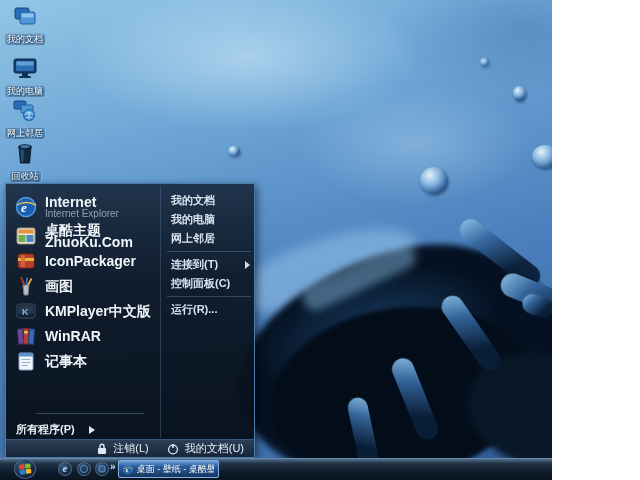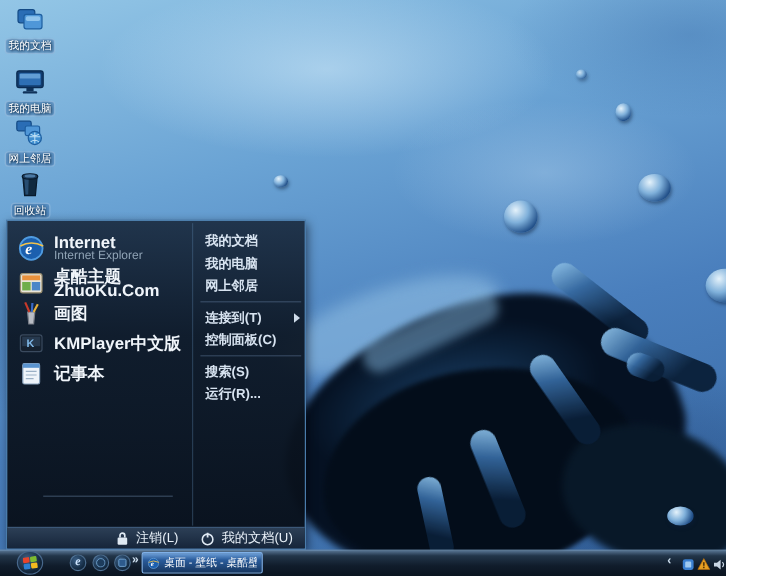--- a/index.html
+++ b/index.html
@@ -1,18 +1,18 @@
 <!DOCTYPE html>
 <html><head>
 <meta charset="utf-8">
 <style>
   * { margin:0; padding:0; box-sizing:border-box; }
   html,body { width:640px; height:480px; overflow:hidden; }
   body { font-family:"Liberation Sans","DejaVu Sans",sans-serif; }
-  .screen { position:relative; width:605px; height:480px; overflow:hidden;
+  .screen { position:relative; width:552px; height:480px; overflow:hidden;
             background:
               radial-gradient(ellipse 45% 22% at 45% 12%, rgba(210,235,250,.55), transparent 70%),
               radial-gradient(ellipse 30% 18% at 75% 30%, rgba(170,205,235,.45), transparent 70%),
               radial-gradient(ellipse 35% 20% at 95% 6%, rgba(60,110,170,.40), transparent 72%),
               radial-gradient(ellipse 40% 25% at 12% 55%, rgba(35,75,135,.38), transparent 75%),
               radial-gradient(ellipse 45% 30% at 85% 85%, rgba(25,55,105,.42), transparent 75%),
               linear-gradient(165deg,#93c6e6 0%,#6aa3d4 30%,#4a7fbd 60%,#35659f 100%); padding-left: 37px; }
 
   
   .splash, .finger, .drop, .glow { position:absolute; }
@@ -195,82 +195,108 @@
             <rect x="11.5" y="10" width="7" height="7" fill="#4a86c8"></rect>
           </svg>
         </span>
         <span class="sm-text">
             <span class="t1">桌酷主题ZhuoKu.Com</span>
           </span>
       </div>
       <div class="sm-item">
         <span class="ico">
           <svg width="22" height="22" viewBox="0 0 22 22">
+            <rect x="3" y="4" width="16" height="14" rx="2" fill="#b8402a" stroke="#7c2415"></rect>
+            <rect x="3" y="8" width="16" height="3" fill="#e8b23c"></rect>
+            <rect x="6" y="4.8" width="4" height="12.4" fill="#d86a3a" opacity=".8"></rect>
+          </svg>
+        </span>
+        <span class="sm-text">
+            <span class="t1">IconPackager</span>
+          </span>
+      </div>
+      <div class="sm-item">
+        <span class="ico">
+          <svg width="22" height="22" viewBox="0 0 22 22">
             <path d="M8 10 L14 10 L13 20 L9 20 Z" fill="#b8bcc4" stroke="#7a7e88"></path>
             <line x1="9.5" y1="10" x2="6" y2="2" stroke="#c83a2a" stroke-width="1.8"></line>
             <line x1="11.5" y1="10" x2="12" y2="2.5" stroke="#3a6ac8" stroke-width="1.8"></line>
             <line x1="13" y1="10" x2="16.5" y2="3.5" stroke="#e8b23c" stroke-width="1.8"></line>
           </svg>
         </span>
         <span class="sm-text">
             <span class="t1">画图</span>
           </span>
       </div>
       <div class="sm-item">
         <span class="ico">
           <svg width="22" height="22" viewBox="0 0 22 22">
             <rect x="2" y="4" width="18" height="14" rx="2" fill="#15202e" stroke="#3a4a5e"></rect>
             <rect x="3.5" y="5.5" width="15" height="8" fill="#27394e"></rect>
             <text x="7" y="14.5" font-size="9" font-weight="bold" fill="#7fb8e8" font-family="sans-serif">K</text>
           </svg>
         </span>
         <span class="sm-text">
             <span class="t1">KMPlayer中文版</span>
+          </span>
+      </div>
+      <div class="sm-item">
+        <span class="ico">
+          <svg width="22" height="22" viewBox="0 0 22 22">
+            <rect x="3" y="4" width="5" height="15" fill="#6a4a9c" stroke="#44306a" transform="rotate(-4 5.5 11.5)"></rect>
+            <rect x="8.5" y="3.5" width="5" height="15.5" fill="#b83a3a" stroke="#7c2424"></rect>
+            <rect x="14" y="4" width="5" height="15" fill="#3a6ab8" stroke="#24457c" transform="rotate(4 16.5 11.5)"></rect>
+            <rect x="9.2" y="6" width="3.6" height="2.5" fill="#e8d24a"></rect>
+          </svg>
+        </span>
+        <span class="sm-text">
+            <span class="t1">WinRAR</span>
           </span>
       </div>
       <div class="sm-item">
         <span class="ico">
           <svg width="22" height="22" viewBox="0 0 22 22">
             <rect x="4" y="3" width="14" height="17" rx="1.5" fill="#eef4fa" stroke="#8aa4be"></rect>
             <rect x="4" y="3" width="14" height="3.5" fill="#5a94d0"></rect>
             <line x1="6.5" y1="9.5" x2="15.5" y2="9.5" stroke="#9ab0c6" stroke-width="1"></line>
             <line x1="6.5" y1="12.5" x2="15.5" y2="12.5" stroke="#9ab0c6" stroke-width="1"></line>
             <line x1="6.5" y1="15.5" x2="13" y2="15.5" stroke="#9ab0c6" stroke-width="1"></line>
           </svg>
         </span>
         <span class="sm-text">
             <span class="t1">记事本</span>
           </span>
       </div>
     </div>
 
     <div class="sm-divider"></div>
+    <div class="all-programs">
+      <span>所有程序(P)</span>
+      <span class="tri-right"></span>
+    </div>
 
     <div class="sm-right">
       <div class="smr-item">
         <span>我的文档</span>
       </div>
       <div class="smr-item">
         <span>我的电脑</span>
       </div>
       <div class="smr-item">
         <span>网上邻居</span>
       </div>
       <div class="smr-divider"></div>
       <div class="smr-item">
         <span>连接到(T)</span>
         <span class="tri-sub"></span>
       </div>
       <div class="smr-item">
         <span>控制面板(C)</span>
       </div>
       <div class="smr-divider"></div>
-      <div class="smr-item">
-        <span>搜索(S)</span>
-      </div>
       <div class="smr-item">
         <span>运行(R)...</span>
       </div>
     </div>
 
     <div class="sm-footer">
       <div class="foot-btn">
         <svg width="10" height="12" viewBox="0 0 10 12">
           <rect x="1" y="5" width="8" height="6" rx="1" fill="#dfe9f3"></rect>
           <path d="M3 5 V3.2 a2 2 0 0 1 4 0 V5" stroke="#dfe9f3" stroke-width="1.4" fill="none"></path>

